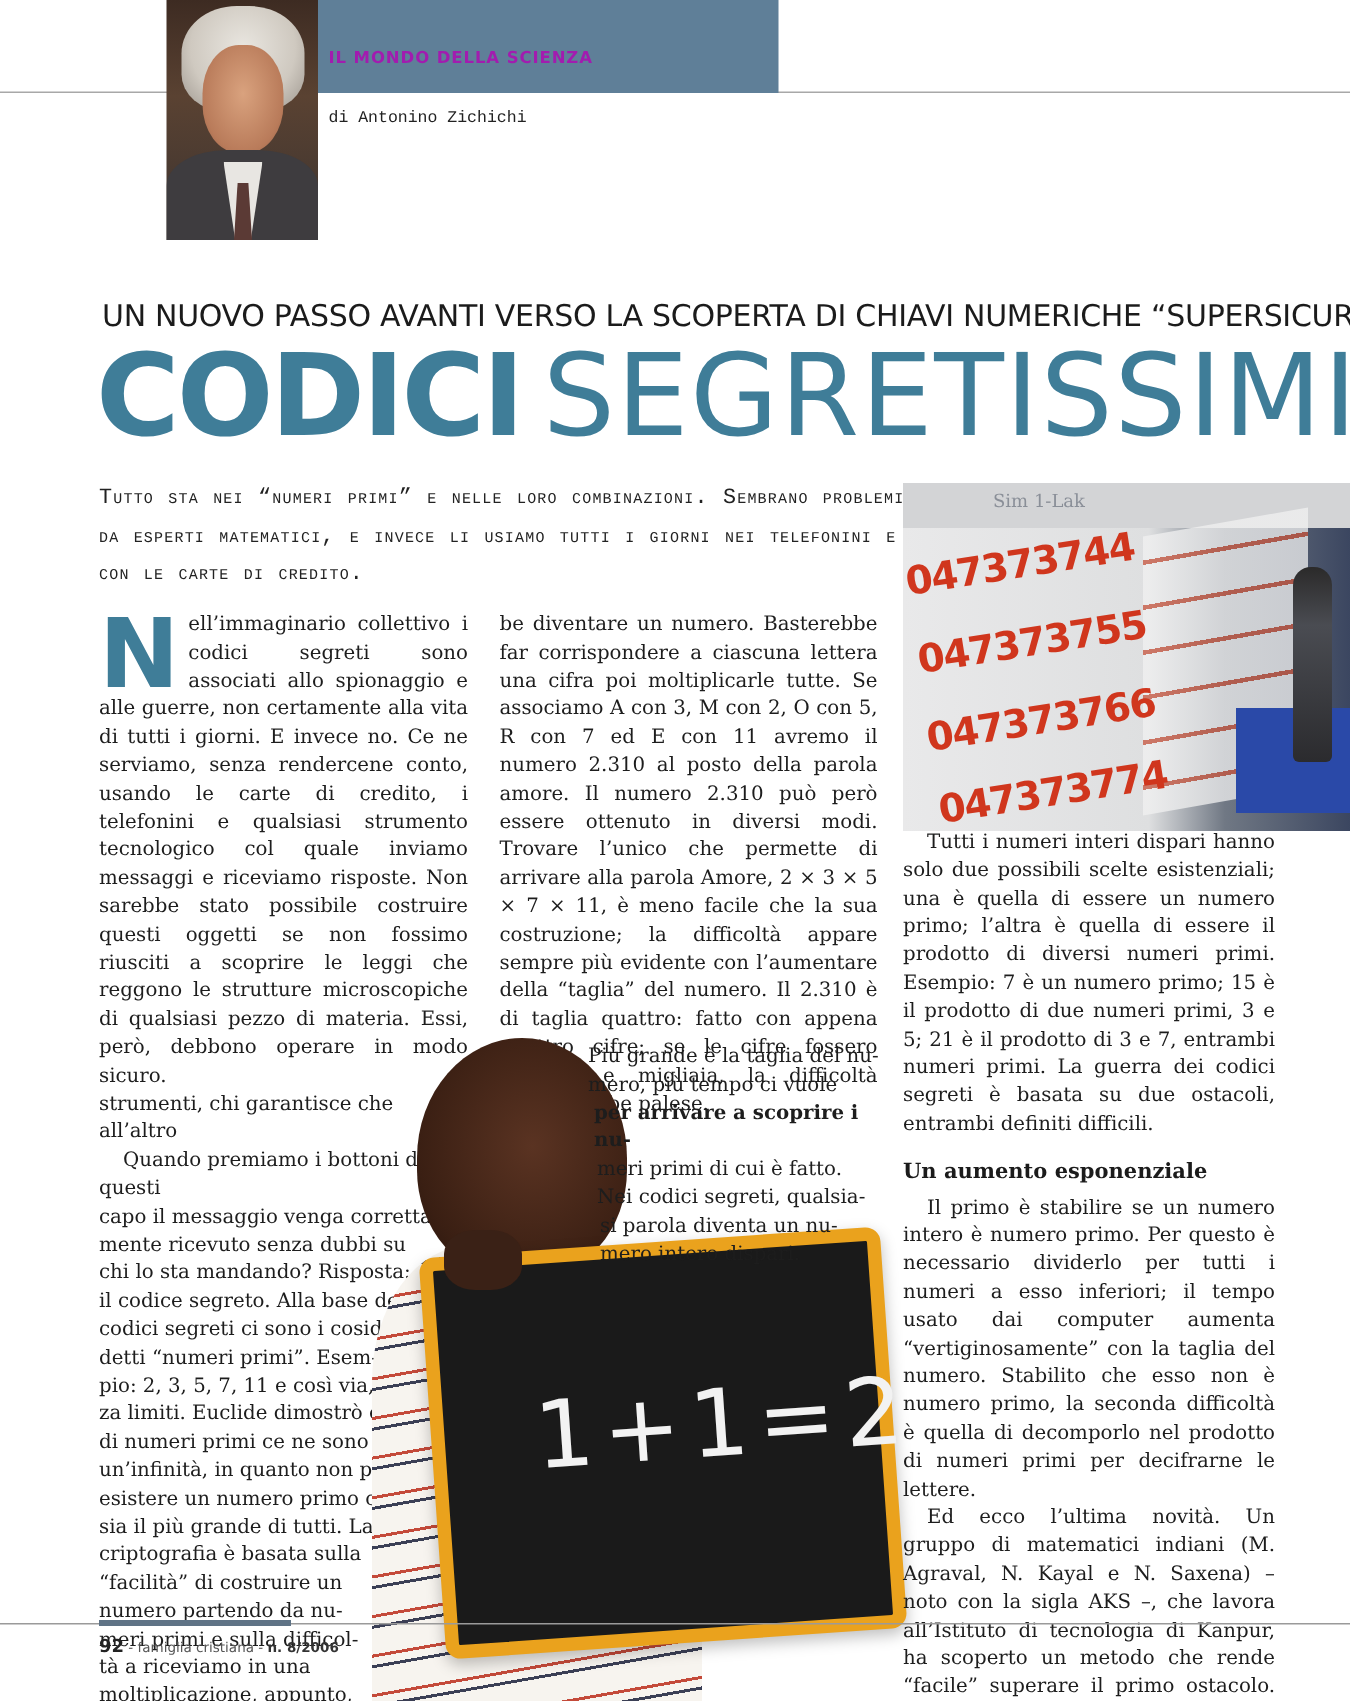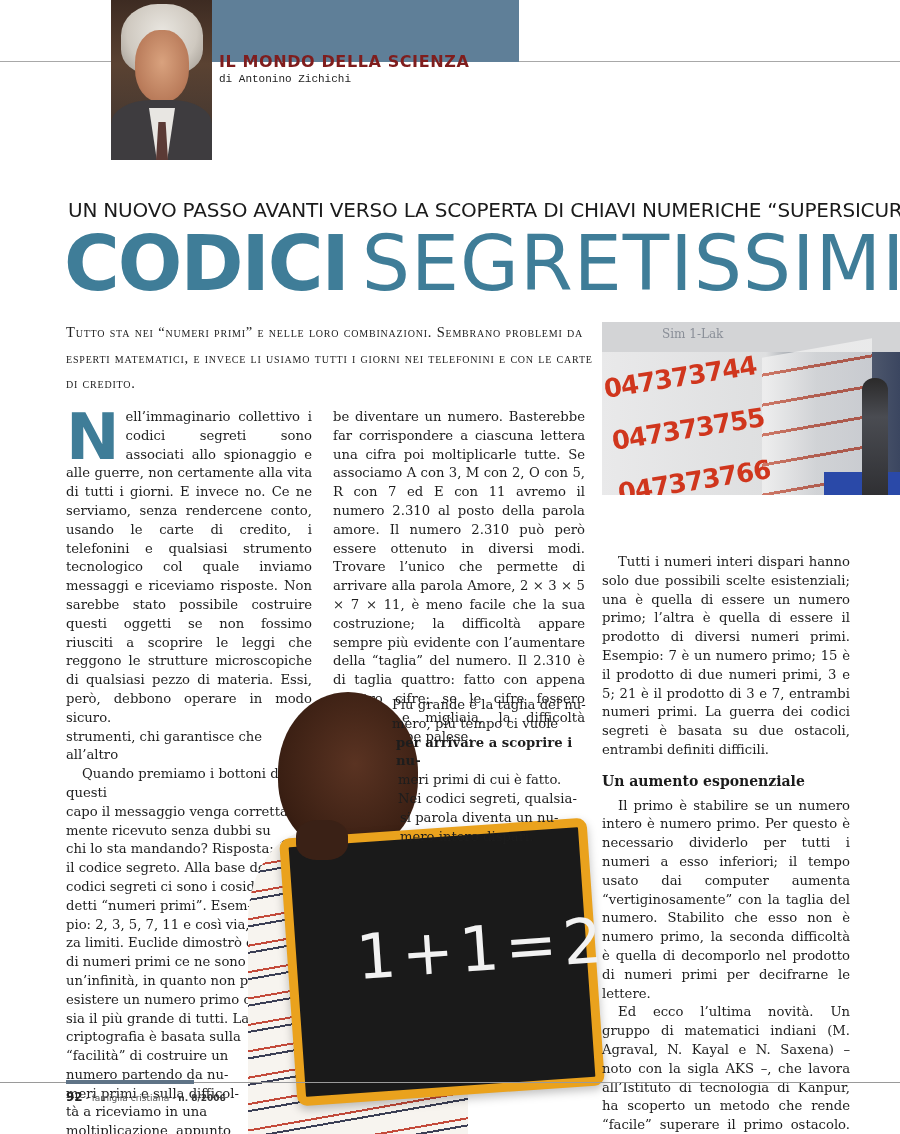--- a/index.html
+++ b/index.html
@@ -1,38 +1,38 @@
 <!DOCTYPE html>
 <html><head>
 <meta charset="utf-8">
 <style>
   html, body { margin: 0; padding: 0; background: #ffffff; }
   body { width: 900px; height: 1134px; position: relative; overflow: hidden; font-family: "DejaVu Serif", serif; color: #1d1d1d; }
 
   .top-rule { position: absolute; left: 0; top: 61px; width: 900px; height: 1px; background: #a8a8a8; }
   .header-band { position: absolute; left: 212px; top: 0; width: 307px; height: 62px; background: #5f7f98; }
-  .rubric { position: absolute; left: 219px; top: 52px; font-family: "DejaVu Sans", sans-serif; font-weight: bold; font-size: 16px; letter-spacing: 0.6px; color: #7f1d1d; white-space: nowrap; }
+  .rubric { position: absolute; left: 219px; top: 32px; font-family: "DejaVu Sans", sans-serif; font-weight: bold; font-size: 11px; letter-spacing: 0.6px; color: #a21caf; white-space: nowrap; }
   .byline { position: absolute; left: 219px; top: 73px; font-family: Liberation Mono, monospace; font-size: 11px; color: #222; }
 
   .portrait { position: absolute; left: 111px; top: 0; width: 101px; height: 160px; overflow: hidden;
     background: linear-gradient(180deg, #3d2b22 0%, #5a4232 40%, #3b3330 100%); }
   .portrait .hair { position: absolute; left: 10px; top: 4px; width: 82px; height: 70px; border-radius: 45% 45% 35% 35%; background: radial-gradient(ellipse at 50% 40%, #e9e6e0 0%, #cfc9c0 60%, #9b948c 100%); }
   .portrait .face { position: absolute; left: 24px; top: 30px; width: 54px; height: 72px; border-radius: 45%; background: radial-gradient(ellipse at 50% 45%, #d9a27e 0%, #b97b5a 70%, #8d5a42 100%); }
   .portrait .suit { position: absolute; left: 0; top: 100px; width: 101px; height: 60px; background: #3e3c3f; border-radius: 40% 40% 0 0; }
   .portrait .shirt { position: absolute; left: 38px; top: 108px; width: 26px; height: 52px; background: #e8e6e2; clip-path: polygon(0 0, 100% 0, 70% 100%, 30% 100%); }
   .portrait .tie { position: absolute; left: 45px; top: 122px; width: 12px; height: 38px; background: #5b3a35; clip-path: polygon(20% 0, 80% 0, 100% 100%, 0 100%); }
 
   .kicker { position: absolute; left: 68px; top: 198px; font-family: "DejaVu Sans", sans-serif; font-size: 20px; color: #1b1b1b; white-space: nowrap; letter-spacing: -0.2px; }
   .headline { position: absolute; left: 64px; top: 219px; white-space: nowrap; color: #3f7d98; font-family: "DejaVu Sans", sans-serif; line-height: 90px; }
   .headline .bold { font-weight: bold; font-size: 76px; letter-spacing: -2px; }
   .headline .light { font-weight: normal; font-size: 76px; letter-spacing: 1px; margin-left: 14px; }
 
-  .deck { position: absolute; left: 66px; top: 320px; width: 540px; font-family: Liberation Serif, serif; font-size: 14.5px; line-height: 25.5px; color: #222; font-variant: small-caps; letter-spacing: 0.8px; }
+  .deck { position: absolute; left: 66px; top: 320px; width: 540px; font-family: Liberation Mono, monospace; font-size: 14.5px; line-height: 25.5px; color: #222; font-variant: small-caps; letter-spacing: 0.8px; }
 
-  .photo-sim { position: absolute; left: 602px; top: 322px; width: 298px; height: 173px; overflow: hidden; background: linear-gradient(90deg, #e9e9ea 0%, #dedfe0 55%, #707884 72%, #3b4660 100%); }
+  .photo-sim { position: absolute; left: 602px; top: 322px; width: 298px; height: 232px; overflow: hidden; background: linear-gradient(90deg, #e9e9ea 0%, #dedfe0 55%, #707884 72%, #3b4660 100%); }
   .photo-sim .label-strip { position: absolute; left: 0; top: 0; width: 298px; height: 30px; background: #d3d4d6; }
   .photo-sim .sim-label { position: absolute; left: 60px; top: 5px; font-size: 12px; color: #8a8f98; font-family: "DejaVu Serif", serif; }
   .photo-sim .num { position: absolute; font-family: "DejaVu Sans", sans-serif; font-weight: bold; color: #d0361d; font-size: 26px; letter-spacing: -1px; transform: rotate(-9deg); transform-origin: left center; white-space: nowrap; }
   .photo-sim .smallcards { position: absolute; left: 160px; top: 26px; width: 110px; height: 186px; background: repeating-linear-gradient(180deg, #f1f1f1 0 16px, #c7553e 16px 19px, #f1f1f1 19px 30px); opacity: 0.75; transform: skewY(-10deg); }
   .photo-sim .floor { position: absolute; left: 222px; top: 150px; width: 90px; height: 70px; background: #2a49a8; }
   .photo-sim .person { position: absolute; left: 260px; top: 56px; width: 26px; height: 130px; background: linear-gradient(180deg, #2b2a2a 0%, #4a4c52 30%, #2b2b2e 100%); border-radius: 12px 12px 4px 4px; }
 
   .body-text { font-family: "DejaVu Serif", serif; font-size: 13.2px; line-height: 18.8px; color: #1d1d1d; text-align: justify; hyphens: manual; }
   .body-text p { margin: 0; text-indent: 16px; }
   .body-text p.noindent { text-indent: 0; }

